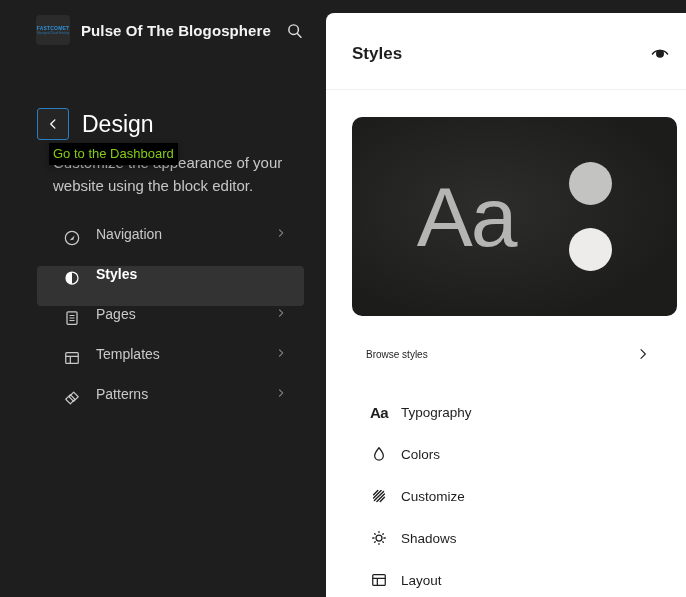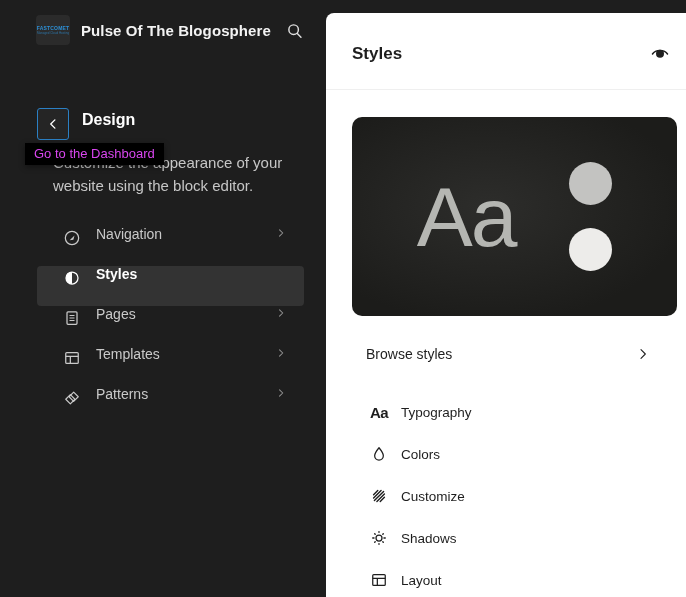--- a/index.html
+++ b/index.html
@@ -14,24 +14,24 @@
     cursor:pointer; overflow:hidden; }
   .site-logo .logo-main { font-size:5px; font-weight:bold; color:#2d8fd5; letter-spacing:0.2px; line-height:6px; }
   .site-logo .logo-sub  { font-size:3px; color:#2d8fd5; opacity:.7; line-height:4px; }
   .site-title { position:absolute; left:57px; top:22px; font-size:15px; font-weight:700; color:#f3f3f3; letter-spacing:.1px; }
   .search-btn { position:absolute; left:254px; top:14px; width:34px; height:34px; background:transparent;
     border:none; display:flex; align-items:center; justify-content:center; cursor:pointer; }
 
   
   .back-btn { position:absolute; left:13px; top:108px; width:32px; height:32px; background:#252525;
     border:1.5px solid #2b80c4; border-radius:3px; display:flex; align-items:center; justify-content:center; cursor:pointer; }
-  .design-heading { position:absolute; left:58px; top:111px; font-size:16px; font-weight:700; color:#ffffff; }
+  .design-heading { position:absolute; left:58px; top:111px; font-size:23px; font-weight:400; color:#ffffff; }
   .sidebar-desc { position:absolute; left:29px; top:151px; width:240px; font-size:15px; line-height:23px; color:#c6c6c6; }
-  .tooltip { position:absolute; left:1px; top:143px; background:#000; color:#d946ef; font-size:13px;
-    padding:3px 9px 4px; z-index:5; white-space:nowrap; box-shadow:0 2px 6px rgba(0,0,0,.4); }
+  .tooltip { position:absolute; left:25px; top:143px; background:#000; color:#84cc16; font-size:13px;
+    padding:3px 4px 4px; z-index:5; white-space:nowrap; box-shadow:0 2px 6px rgba(0,0,0,.4); }
 
   .side-menu { position:absolute; left:13px; top:226px; width:267px; }
   .side-item { height:40px; display:flex; align-items:flex-start; padding:0 16px 0 23px; border-radius:4px;
     color:#c9c9c9; cursor:pointer; }
   .side-item.selected { background:#333333; color:#ffffff; }
   .side-item .mi { width:24px; height:24px; flex:0 0 24px; display:flex; align-items:center; justify-content:center; }
   .side-item .lbl { margin-left:12px; font-size:14px; }
   .side-item.selected .lbl { font-weight:700; }
   .side-item .chev { margin-left:auto; display:flex; }
 
@@ -47,21 +47,21 @@
     background:radial-gradient(ellipse at 42% 45%, #2d2d2b 0%, #1c1c1a 75%); cursor:pointer;
     display:flex; align-items:center; justify-content:center; gap:54px; }
   .preview-aa { font-size:84px; line-height:1; color:#b5b6b2; letter-spacing:-2px; }
   .preview-circles { display:flex; flex-direction:column; gap:23px; }
   .pcircle { width:43px; height:43px; border-radius:50%; }
   .pcircle.top { background:#c3c3c1; }
   .pcircle.bottom { background:#edecea; }
 
   .browse-row { position:absolute; left:26px; top:327px; width:325px; height:28px; display:flex;
     align-items:center; cursor:pointer; }
-  .browse-row .lbl { margin-left:14px; font-size:14px; color:#1e1e1e; }
+  .browse-row .lbl { margin-left:14px; font-size:10px; color:#1e1e1e; }
   .browse-row .chev { margin-left:auto; margin-right:26px; display:flex; }
 
   .style-menu { position:absolute; left:26px; top:378px; width:325px; }
   .style-item { height:42px; display:flex; align-items:center; padding-left:14px; cursor:pointer; color:#1e1e1e; }
   .style-item .mi { width:26px; height:24px; flex:0 0 26px; display:flex; align-items:center; justify-content:center; }
   .style-item .lbl { margin-left:9px; font-size:13.5px; }
   .aa-glyph { font-size:15px; font-weight:700; color:#1e1e1e; letter-spacing:-0.5px; }
 
   
   .right-strip { position:absolute; left:678px; top:0; width:8px; height:597px; background:#181818; }

